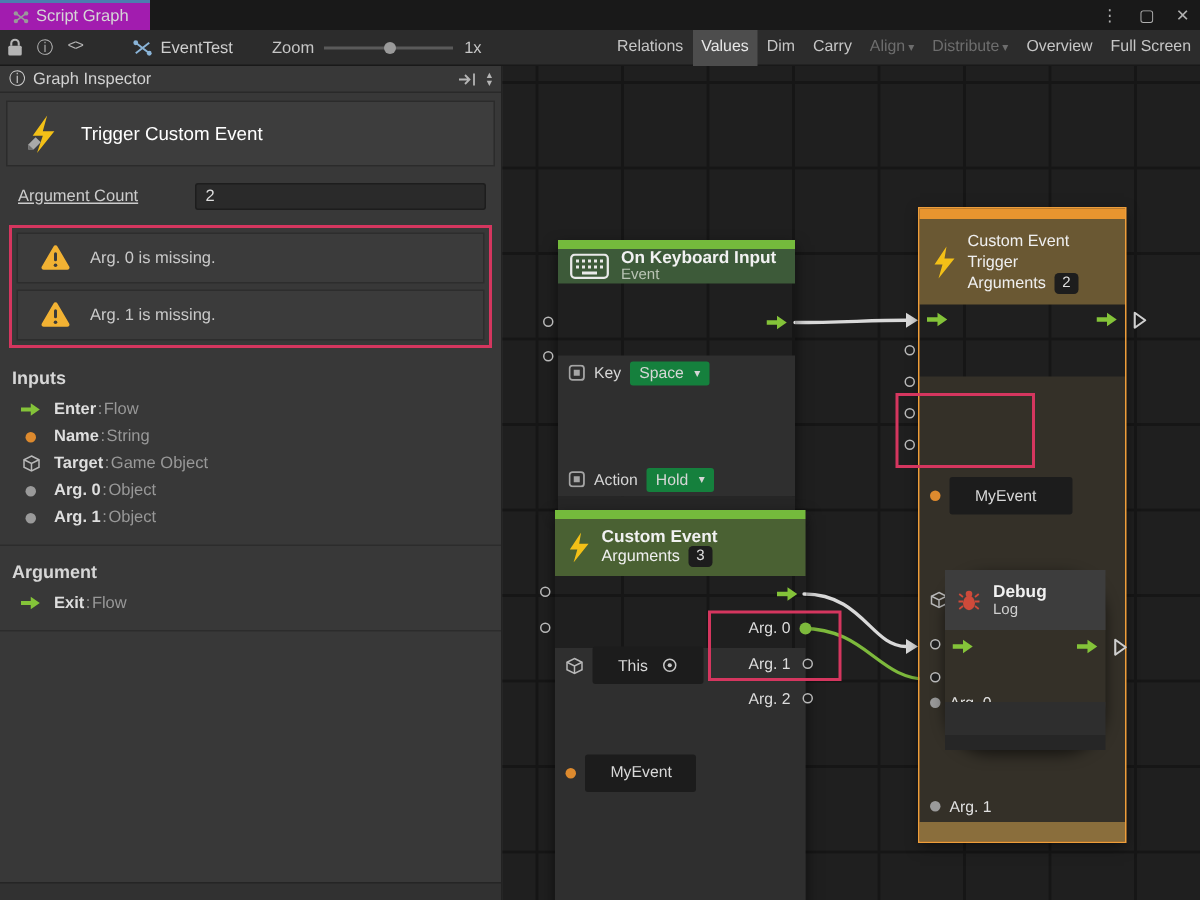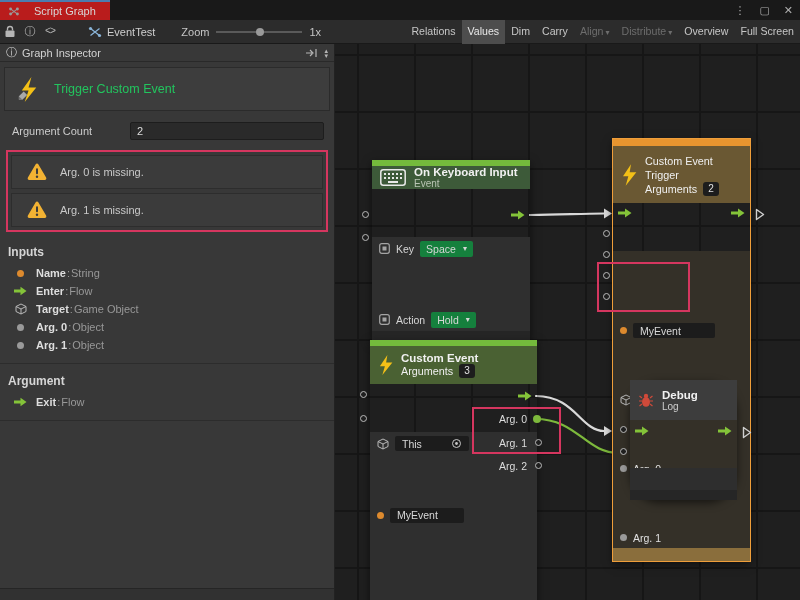--- a/index.html
+++ b/index.html
@@ -2,21 +2,21 @@
 <html><head>
 <meta charset="utf-8">
 <style>
   * { box-sizing: border-box; margin:0; padding:0; }
   html,body { width:800px; height:600px; overflow:hidden; }
   body { font-family:"Liberation Sans", sans-serif; background:#383838; }
   .stage { position:relative; width:800px; height:600px; overflow:hidden; }
 
   
   .tabbar { position:absolute; top:0; left:0; right:0; height:20px; background:#191919; display:flex; }
-  .tab { display:flex; align-items:center; gap:14px; padding:0 14px 0 8px; background:#b91c1c;
+  .tab { display:flex; align-items:center; gap:4px; padding:0 14px 0 8px; background:#a21caf;
          border-top:2px solid #4c7caf; color:#d6d6d6; font-size:11px; }
   .win-controls { margin-left:auto; display:flex; align-items:center; color:#b0b0b0; font-size:11px; }
   .win-controls span { padding:0 7px; cursor:default; }
 
   
   .toolbar { position:absolute; top:20px; left:0; right:0; height:24px; background:#2c2c2c;
              border-bottom:1px solid #191919; display:flex; align-items:center; color:#c6c6c6; font-size:11px; }
   .tico { width:20px; height:24px; display:flex; align-items:center; justify-content:center; color:#b5b5b5; }
   .tico.code { font-family:"Liberation Mono", monospace; font-size:10px; letter-spacing:-1px; }
   .asset { display:flex; align-items:center; gap:5px; margin-left:28px; color:#cfcfcf; }
@@ -31,23 +31,23 @@
 
   
   .inspector { position:absolute; top:44px; left:0; width:335px; bottom:0; background:#383838;
                border-right:1px solid #222; }
   .insp-header { height:18px; border-bottom:1px solid #292929; display:flex; align-items:center; gap:5px;
                  padding:0 6px; font-size:11px; color:#d2d2d2; }
   .insp-header .right { margin-left:auto; display:flex; align-items:center; gap:6px; color:#b5b5b5; }
   .spin { display:flex; flex-direction:column; font-size:7px; line-height:5px; color:#b5b5b5; }
   .insp-title-box { margin:5px 4px 4px; border:1px solid #2b2b2b; background:#3d3d3d; height:44px;
                     display:flex; align-items:center; gap:11px; padding:0 11px; }
-  .insp-title { font-size:12.5px; color:#22c55e; }
+  .insp-title { font-size:12.5px; color:#ffffff; }
   .arg-row { display:flex; align-items:center; padding:7px 10px 7px 12px; }
-  .arg-label { font-size:11px; color:#cccccc; }
+  .arg-label { font-size:11px; color:#cccccc;text-decoration:underline; }
   .arg-input { margin-left:auto; width:194px; height:18px; background:#2a2a2a; border:1px solid #1d1d1d;
                color:#dddddd; font-size:11px; line-height:16px; padding:0 6px; border-radius:2px; }
   .warn-group { margin:3px 6px; border:2px solid #d5365f; padding:3px; }
   .warn-box { background:#3b3b3b; border:1px solid #2d2d2d; height:34px; display:flex; align-items:center;
               gap:13px; padding:0 10px 0 15px; }
   .warn-box + .warn-box { margin-top:4px; }
   .warn-text { font-size:11px; color:#c9c9c9; }
   .section-h { font-size:12px; font-weight:700; color:#d6d6d6; padding:10px 8px 5px; }
   .pin-item { display:flex; align-items:center; gap:8px; padding:3px 8px 3px 13px; font-size:11px; }
   .pin-icon { width:15px; display:flex; justify-content:center; align-items:center; }
@@ -66,22 +66,22 @@
 
   .node { position:absolute; box-shadow:0 3px 9px rgba(0,0,0,.55); font-size:11px; }
   .stripe { height:6px; }
   .nhead { display:flex; align-items:center; gap:8px; padding:0 8px; }
   .ntitle { font-size:11.5px; font-weight:700; color:#f1f1f1; }
   .nsub { font-size:10px; color:#b9c4b4; }
   .nrow { display:flex; align-items:center; gap:6px; padding:0 7px; position:relative;margin-top:48px; }
   .nfoot { background:#262626; }
   .dd { background:#15803d; border-radius:2px; height:16px; display:inline-flex; align-items:center; gap:5px;
         padding:0 6px; color:#d6d6d6; font-size:10.5px; }
-  .field { background:#1c1c1c; border-radius:2px; height:15px; display:inline-flex; align-items:center;
-           padding:0 7px; color:#d8d8d8; font-size:10.5px; }
+  .field { background:#1c1c1c; border-radius:2px; height:25px; display:inline-flex; align-items:center;
+           padding:0 17px; color:#d8d8d8; font-size:10.5px; }
   .badge { background:#1d1d1d; border-radius:3px; padding:0 5px; height:14px; line-height:14px; font-size:10px; color:#e0e0e0; }
   .port { position:absolute; width:7px; height:7px; border:1px solid #b9b9b9; border-radius:50%; background:#1f1f1f; }
   .dot { width:7px; height:7px; border-radius:50%; flex:0 0 auto; }
   .dot-orange { background:#dd8a2e; }
   .dot-gray { background:#9a9a9a; }
   .adot { position:absolute; border-radius:50%; }
   .flow { position:absolute; width:14px; height:10px; }
   .rlabel { position:absolute; right:10px; color:#dcdcdc; font-size:10.5px; }
   .hl-box { position:absolute; border:2px solid #d5365f; z-index:30; pointer-events:none; }
   .tri { position:absolute; }
@@ -223,31 +223,31 @@
             <circle cx="10" cy="13.8" r="1.2" fill="#3b3b3b"></circle>
           </svg>
         <span class="warn-text">Arg. 1 is missing.</span>
       </div>
     </div>
 
     <div class="section-h">Inputs</div>
 
     <div class="pin-item">
       <span class="pin-icon">
-          <span class="dot dot-orange"></span>
-        </span>
-      <span><span class="pin-name">Name</span><span class="pin-sep">:</span><span class="pin-type">String</span></span>
+          <svg width="13" height="10" viewBox="0 0 14 10">
+            <path d="M0 3.5h7V.5L13.5 5 7 9.5V6.5H0z" fill="#84c339"></path>
+          </svg>
+        </span>
+      <span><span class="pin-name">Enter</span><span class="pin-sep">:</span><span class="pin-type">Flow</span></span>
     </div>
     <div class="pin-item">
       <span class="pin-icon">
-          <svg width="13" height="10" viewBox="0 0 14 10">
-            <path d="M0 3.5h7V.5L13.5 5 7 9.5V6.5H0z" fill="#84c339"></path>
-          </svg>
-        </span>
-      <span><span class="pin-name">Enter</span><span class="pin-sep">:</span><span class="pin-type">Flow</span></span>
+          <span class="dot dot-orange"></span>
+        </span>
+      <span><span class="pin-name">Name</span><span class="pin-sep">:</span><span class="pin-type">String</span></span>
     </div>
     <div class="pin-item">
       <span class="pin-icon">
           <svg width="12" height="12" viewBox="0 0 12 12">
             <path d="M6 1 11 3.5v5L6 11 1 8.5v-5z" fill="none" stroke="#b9b9b9"></path>
             <path d="M1 3.5 6 6l5-2.5M6 6v5" fill="none" stroke="#b9b9b9"></path>
           </svg>
         </span>
       <span><span class="pin-name">Target</span><span class="pin-sep">:</span><span class="pin-type">Game Object</span></span>
     </div>

